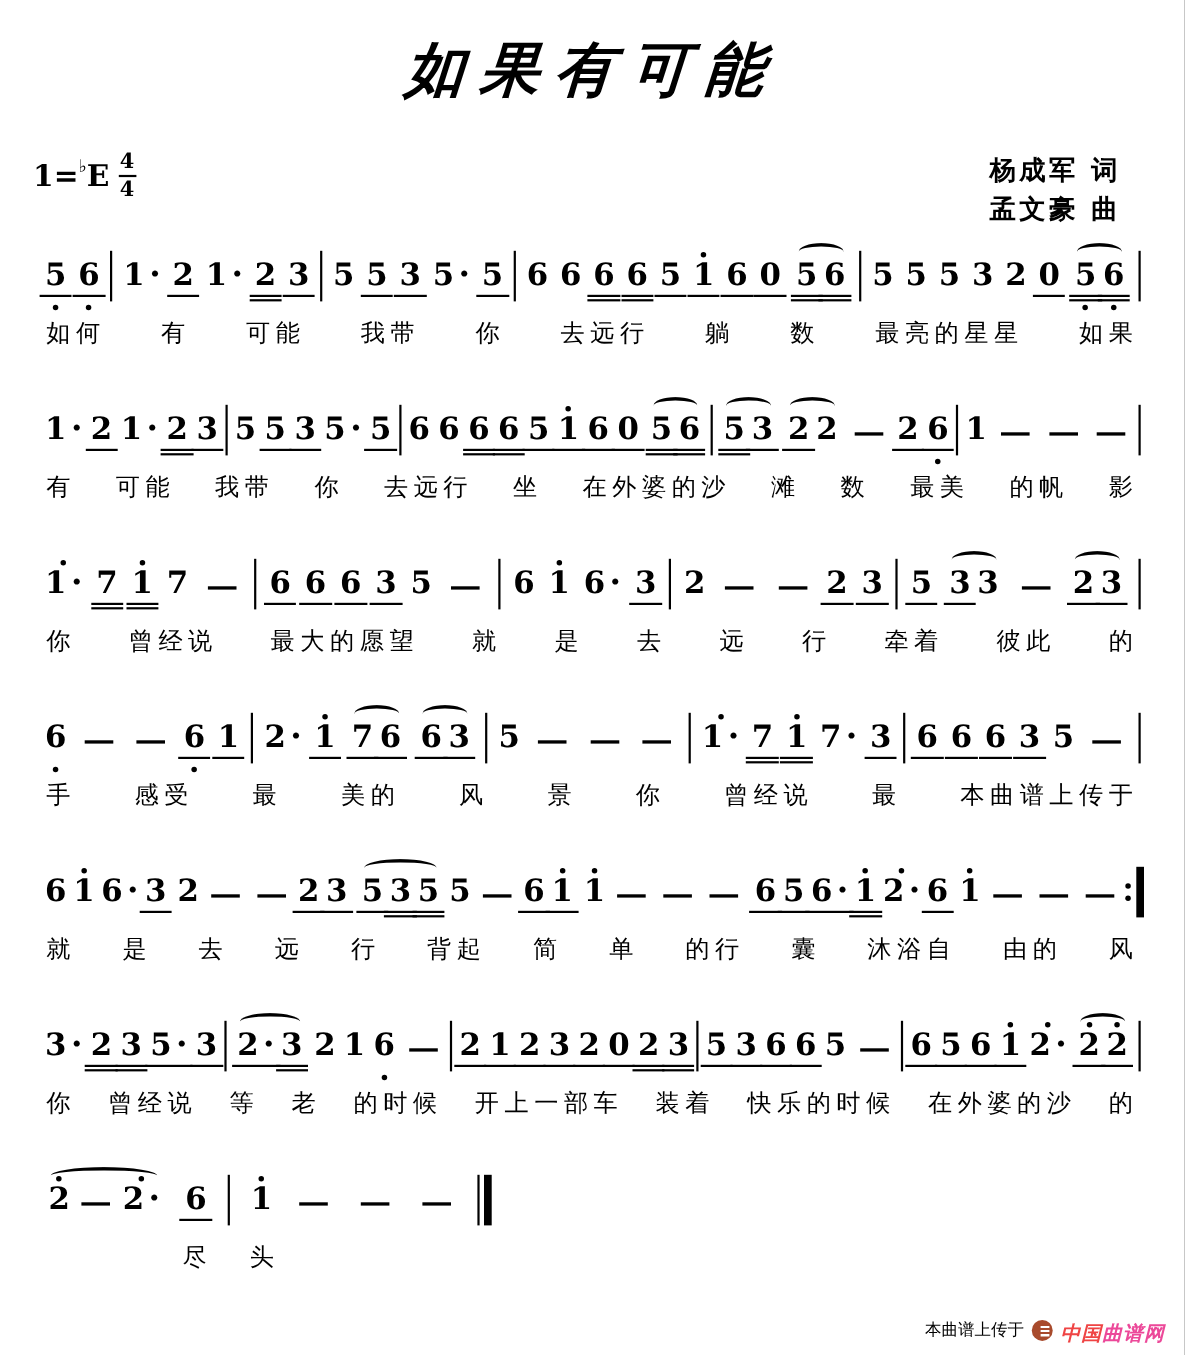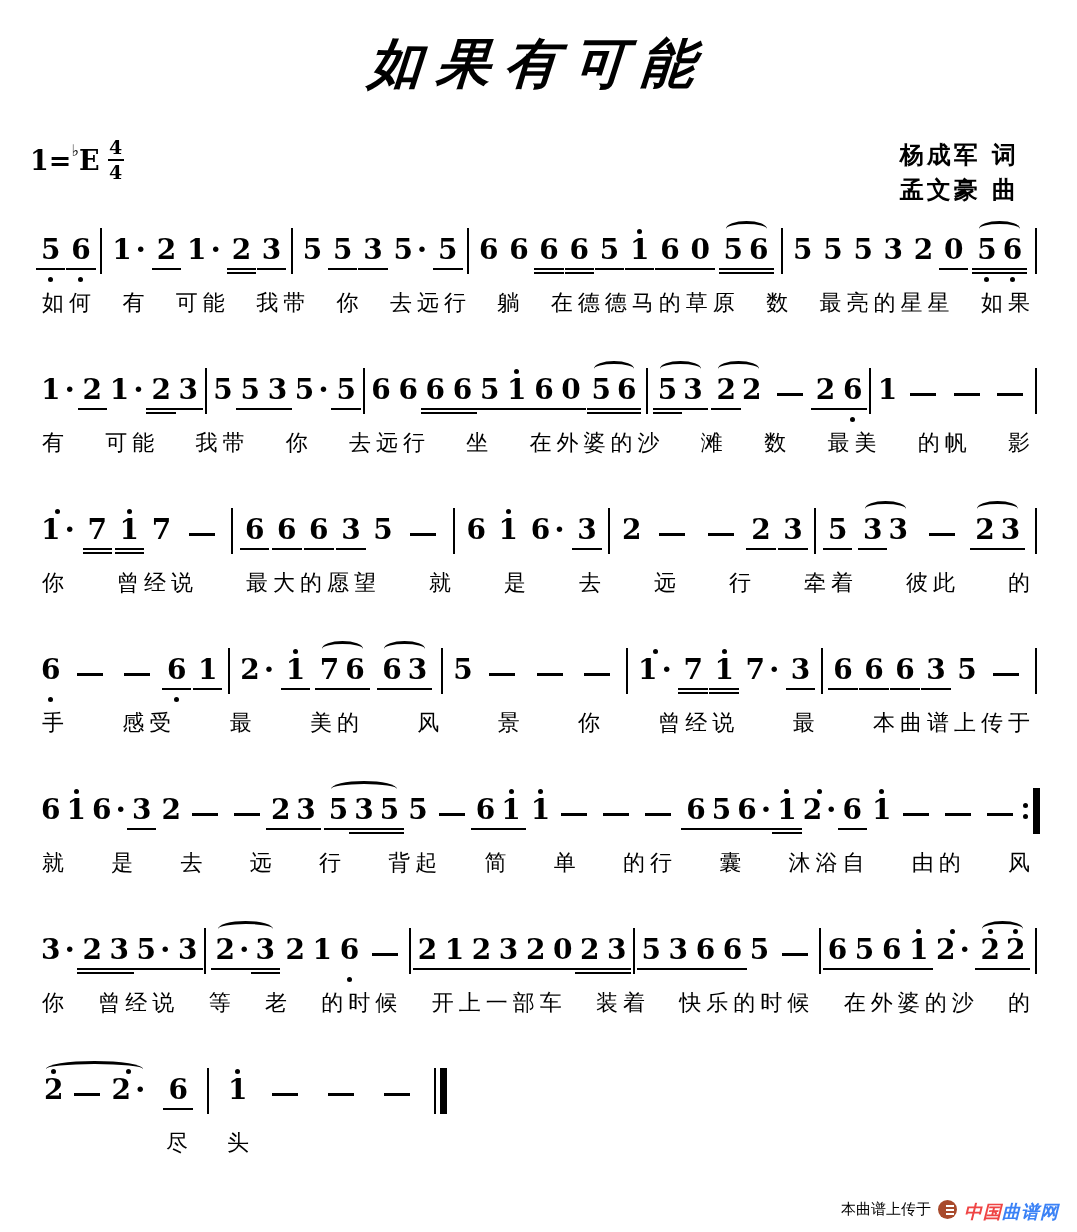--- a/index.html
+++ b/index.html
@@ -76,21 +76,21 @@
     display:flex;align-items:flex-start;gap:7px;
     font-size:15px;
   }
   .logo-mark{position:relative;width:19px;height:19px;border-radius:50%;background:#a84a2c;display:inline-block;}
   .logo-mark::after{
     content:"";position:absolute;left:8px;right:3px;top:5px;height:10px;
     background:repeating-linear-gradient(#fff 0 2px,transparent 2px 4px);
   }
   .brand{font-family:"DejaVu Serif",serif;font-weight:bold;font-style:italic;font-size:18px;letter-spacing:1px;}
   .brand-cn{color:#ef4444;}
-  .brand-rest{color:#3b82f6;}
+  .brand-rest{color:#ec4899;}
 </style>
 </head>
 <body>
 
 <div class="page">
 
   <div class="header">
     <div class="song-title">如果有可能</div>
     <div class="credits">
       <div>杨成军 词</div>
@@ -420,21 +420,20 @@
           <span class="barline"></span>
         </div>
         <div class="lyrics-row">
           <span class="lyric-group">如何</span>
           <span class="lyric-group">有</span>
           <span class="lyric-group">可能</span>
           <span class="lyric-group">我带</span>
           <span class="lyric-group">你</span>
           <span class="lyric-group">去远行</span>
           <span class="lyric-group">躺</span>
-          <span class="lyric-group">在德德马的草原</span>
           <span class="lyric-group">数</span>
           <span class="lyric-group">最亮的星星</span>
           <span class="lyric-group">如果</span>
         </div>
       </div>
       <div class="music-line">
         <div class="notes-row">
           <span class="tok">
             <span class="hidot"></span>
             <span class="numline">

